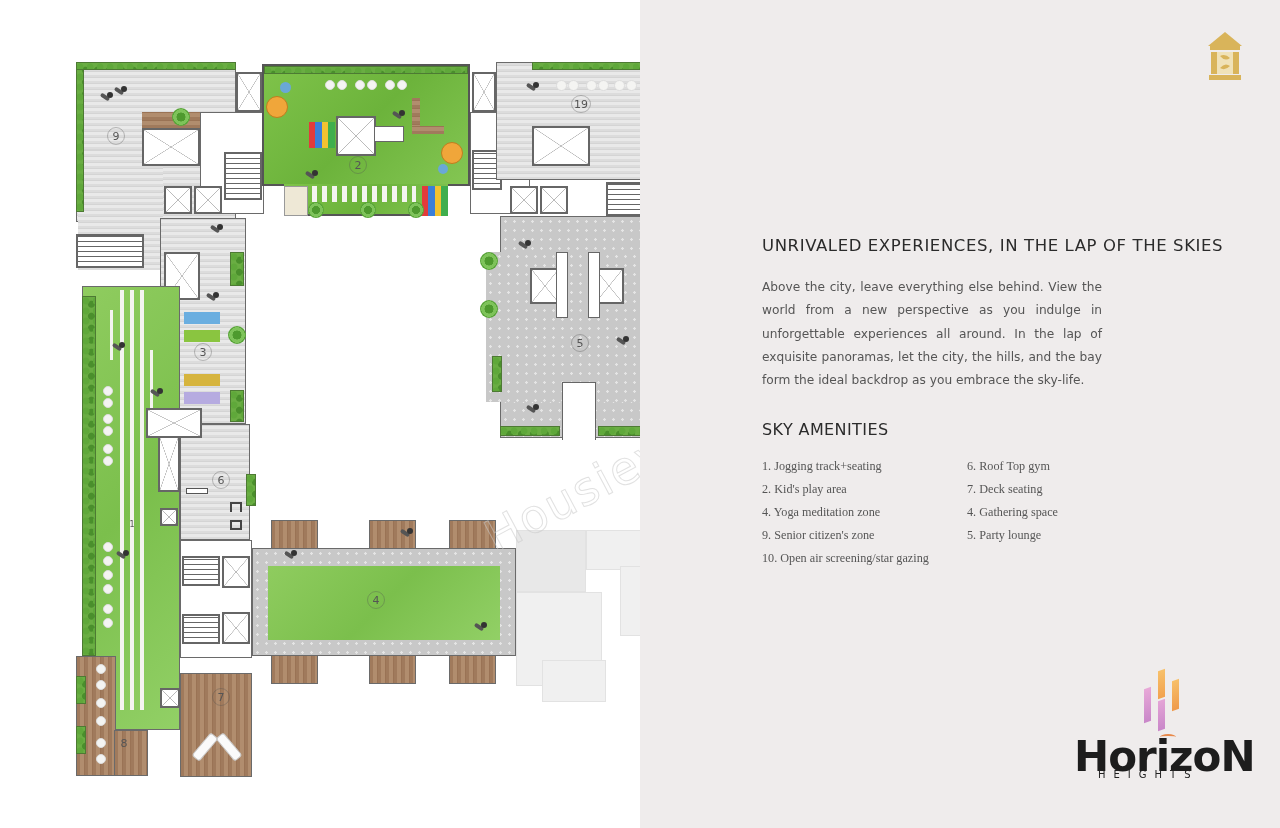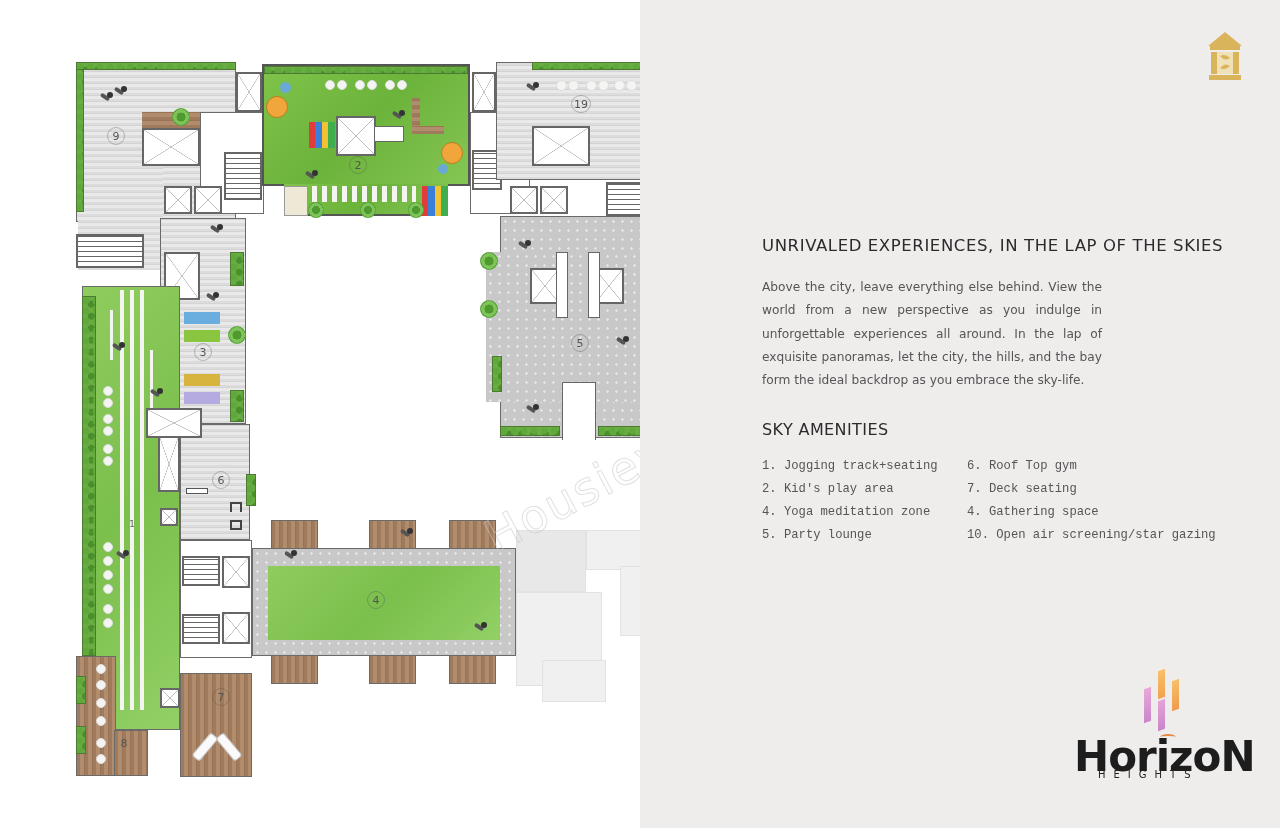--- a/index.html
+++ b/index.html
@@ -49,21 +49,21 @@
 
   .watermark { position: absolute; left: 470px; top: 440px; transform: rotate(-28deg); font-size: 46px; color: rgba(255,255,255,0.0);
                -webkit-text-stroke: 1px rgba(200,200,200,0.55); letter-spacing: 2px; font-family: "DejaVu Sans", sans-serif; }
 
   
   .panel { position: absolute; left: 640px; top: 0; width: 640px; height: 828px; background: #efecec; }
   .heading { position: absolute; left: 122px; top: 236px; font-size: 16.5px; color: #2b2b2b; letter-spacing: 0.6px; font-family: "DejaVu Sans", sans-serif; }
   .body-text { position: absolute; left: 122px; top: 276px; width: 340px; font-size: 12.2px; line-height: 23.3px; color: #555; text-align: justify; font-family: "DejaVu Sans", sans-serif; }
   .sub-heading { position: absolute; left: 122px; top: 420px; font-size: 16px; color: #2b2b2b; letter-spacing: 0.4px; font-family: "DejaVu Sans", sans-serif; }
   .amenities { position: absolute; left: 122px; top: 457px; display: grid; grid-template-columns: 205px 240px; row-gap: 4px; }
-  .amenity { font-size: 12.2px; line-height: 19px; color: #555; font-family: Liberation Mono, monospace; white-space: nowrap; }
+  .amenity { font-size: 12.2px; line-height: 19px; color: #555; font-family: Liberation Serif, serif; white-space: nowrap; }
 
   .crest { position: absolute; left: 566px; top: 30px; width: 38px; height: 52px; }
   .brand { position: absolute; left: 434px; top: 660px; width: 180px; height: 130px; }
   .brand-bars { position: absolute; left: 66px; top: 6px; width: 50px; height: 64px; }
   .bar { position: absolute; width: 7px; transform: skewY(-18deg); }
   .brand-word { position: absolute; left: 0px; top: 72px; font-size: 42px; font-weight: bold; color: #1d1d1d; letter-spacing: -1px; font-family: "DejaVu Sans", sans-serif; }
   .brand-sub { position: absolute; left: 24px; top: 109px; font-size: 10px; color: #222; letter-spacing: 8px; font-family: "DejaVu Sans", sans-serif; }
   .brand-accent { position: absolute; left: 86px; top: 74px; width: 16px; height: 6px; border-top: 2px solid #e8894a; border-radius: 50% 50% 0 0; }
 </style>
 </head>
@@ -267,20 +267,21 @@
   <p class="body-text">Above the city, leave everything else behind. View the world from a new perspective as you indulge in unforgettable experiences all around. In the lap of exquisite panoramas, let the city, the hills, and the bay form the ideal backdrop as you embrace the sky-life.</p>
 
   <div class="sub-heading">SKY AMENITIES</div>
   <div class="amenities">
     <div class="amenity">1.  Jogging track+seating</div>
     <div class="amenity">6. Roof Top gym</div>
     <div class="amenity">2. Kid's play area</div>
     <div class="amenity">7.  Deck seating</div>
     <div class="amenity">4. Yoga meditation zone</div>
     <div class="amenity">4. Gathering space</div>
+    <div class="amenity">9. Senior citizen's zone</div>
     <div class="amenity">5. Party lounge</div>
     <div class="amenity">10. Open air screening/star gazing</div>
   </div>
 
   <div class="brand">
     <div class="brand-bars">
       <div class="bar" style="left:4px;top:22px;height:34px;background:linear-gradient(#e8a9d8,#c987c9);"></div>
       <div class="bar" style="left:18px;top:4px;height:28px;background:linear-gradient(#f7c06a,#f2a24e);"></div>
       <div class="bar" style="left:18px;top:34px;height:30px;background:linear-gradient(#e4a4d6,#c987c9);"></div>
       <div class="bar" style="left:32px;top:14px;height:30px;background:linear-gradient(#f7c06a,#ef9a4c);"></div>

